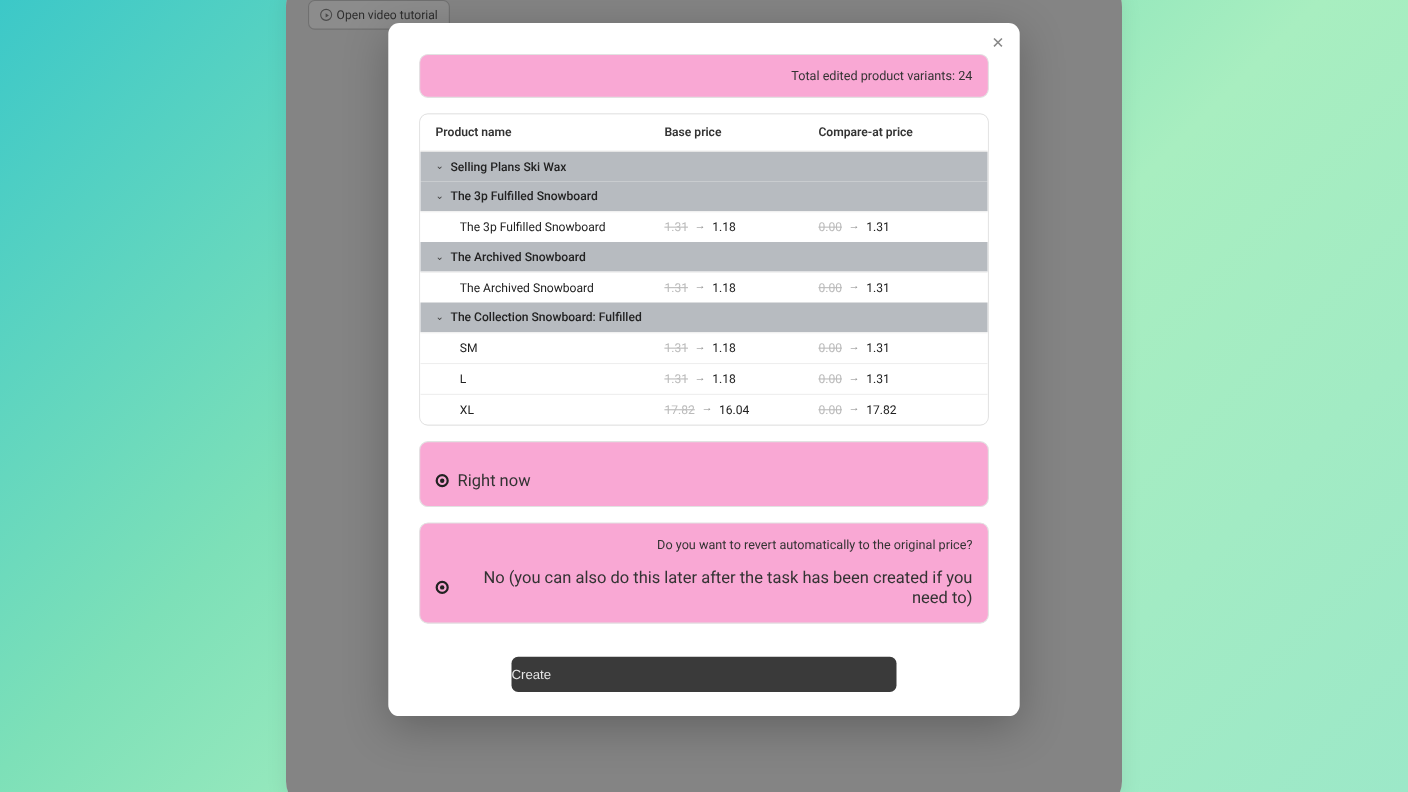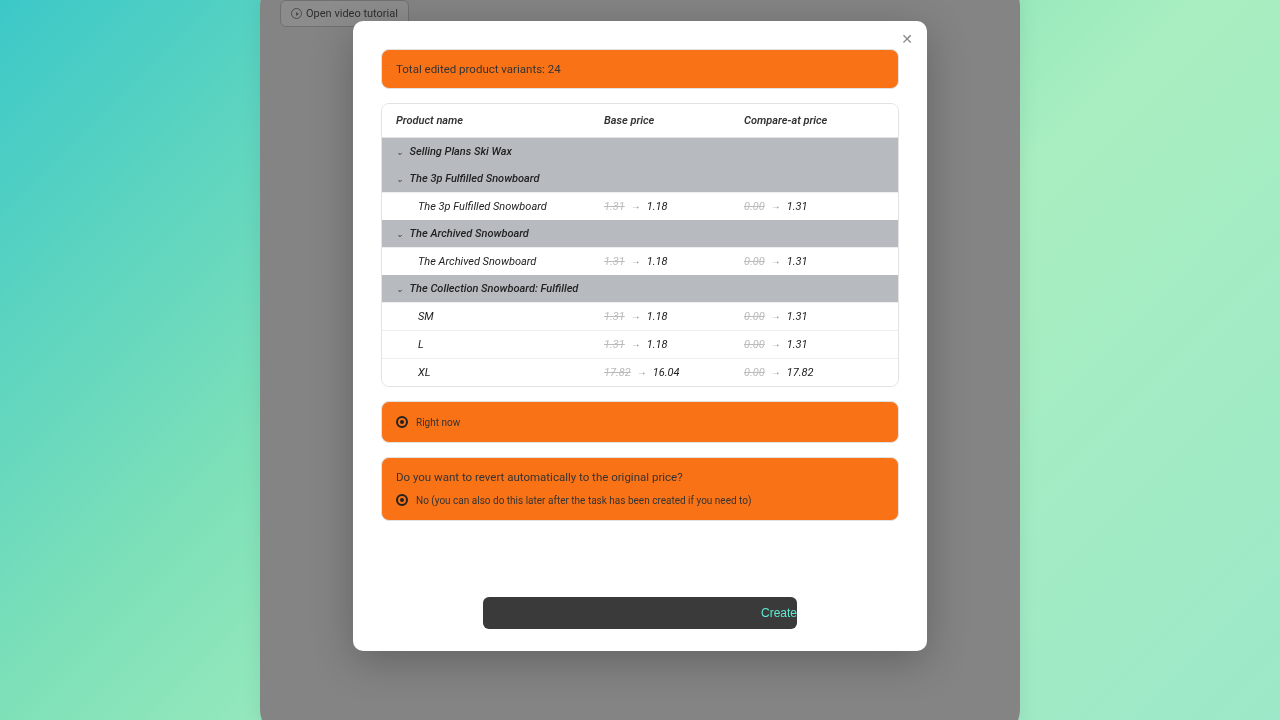--- a/index.html
+++ b/index.html
@@ -19,23 +19,23 @@
     font-size:11px; color:#555; display:flex; align-items:center; gap:4px;
   }
   .overlay { position:absolute; inset:0; background:rgba(0,0,0,0.45); }
   .modal {
     position:absolute; top:43px; left:93px; width:574px; height:630px;
     background:#fff; border-radius:10px; box-shadow:0 10px 40px rgba(0,0,0,0.25);
     display:flex; flex-direction:column; overflow:hidden;
   }
   .modal-close { position:absolute; top:10px; right:14px; font-size:14px; color:#888; cursor:pointer; }
   .modal-body { padding:28px 28px 14px 28px; flex:1; overflow:hidden; display:flex; flex-direction:column; gap:14px; }
-  .card { border:1px solid #e2e2e2; border-radius:8px; background:#f97316; }
+  .card { border:1px solid #e2e2e2; border-radius:8px; background:#f9a8d4;text-align:right; }
   .summary { padding:12px 14px; font-size:11.5px; color:#333; }
-  .table-card { border:1px solid #e2e2e2; border-radius:8px; overflow:hidden;font-style:italic; }
+  .table-card { border:1px solid #e2e2e2; border-radius:8px; overflow:hidden; }
   .thead {
     display:grid; grid-template-columns: 1fr 140px 140px;
     padding:10px 14px; font-size:11px; font-weight:600; color:#333;
     border-bottom:1px solid #e2e2e2; background:#fff;
   }
   .tbody { max-height:308px; overflow-y:auto; }
   .group-row {
     background:#b7bbc0; color:#222; font-size:11px; font-weight:500;
     padding:7px 14px; display:flex; align-items:center; gap:6px;
   }
@@ -45,28 +45,28 @@
     padding:7px 14px 7px 36px; font-size:11px; color:#222;
     border-top:1px solid #eee; background:#fff;
   }
   .cell-price { display:flex; align-items:flex-start; gap:6px; }
   .old { color:#bbb; text-decoration:line-through; }
   .arrow { color:#888; font-size:10px; }
   .tbody::-webkit-scrollbar { width:6px; }
   .tbody::-webkit-scrollbar-thumb { background:#bfbfbf; border-radius:3px; }
   .section { padding:12px 14px; }
   .section-title { font-size:11.5px; color:#333; margin-bottom:8px; }
-  .radio-row { display:flex; align-items:center; gap:8px; font-size:10px; color:#333; padding:2px 0; }
+  .radio-row { display:flex; align-items:center; gap:8px; font-size:15px; color:#333; padding:2px 0;margin-top:12px; }
   .radio { width:12px; height:12px; border-radius:50%; border:2px solid #999; position:relative; flex-shrink:0; }
   .radio.checked { border-color:#222; }
   .radio.checked::after { content:""; position:absolute; inset:2px; background:#222; border-radius:50%; }
   .footer { padding:8px 28px 22px 28px; }
   .create-btn {
-    display:block; width:314px; margin:0 auto; padding:9px 0;
-    background:#3a3a3a; color:#5eead4; text-align:right; font-size:12px;
+    display:block; width:350px; margin:0 auto; padding:9px 0;
+    background:#3a3a3a; color:#e5e5e5; text-align:left; font-size:12px;
     border:none; border-radius:6px; cursor:pointer;
   }
   .play-icon { width:11px; height:11px; border:1px solid #888; border-radius:50%; display:inline-flex; align-items:center; justify-content:center; }
   .play-icon::after { content:""; border-left:3px solid #888; border-top:2px solid transparent; border-bottom:2px solid transparent; margin-left:1px; }
 </style>
 </head>
 <body>
 
 <div class="device">
   <div class="backdrop-bar">

